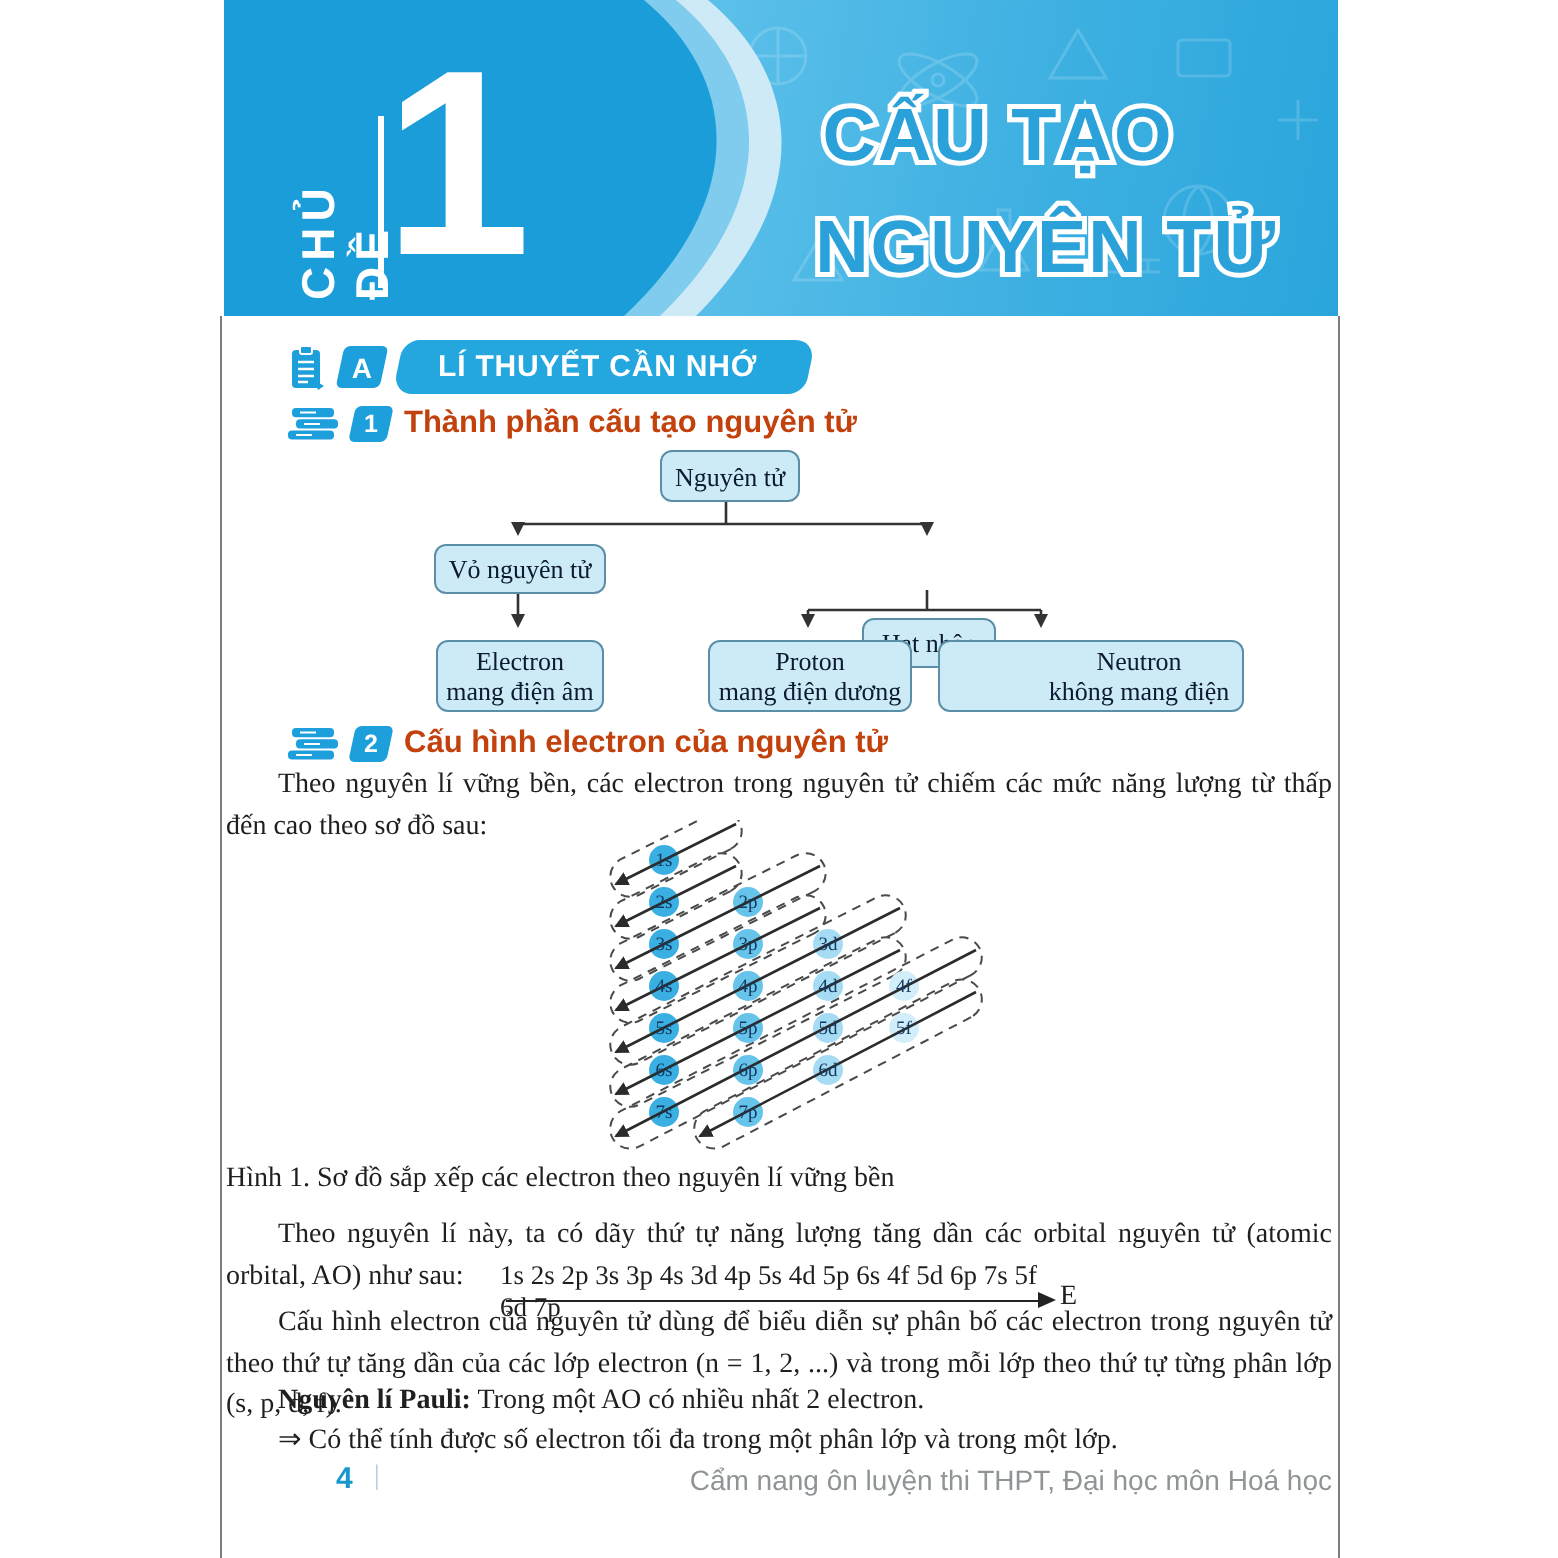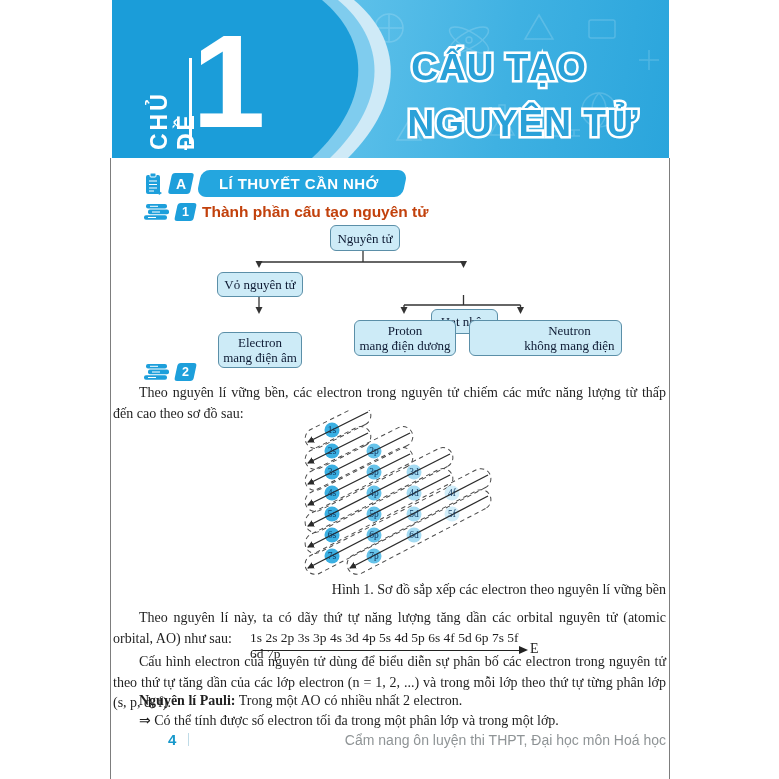--- a/index.html
+++ b/index.html
@@ -43,21 +43,21 @@
   .tbox{position:absolute;background:#cdebf7;border:1px solid #5b8fa8;border-radius:6px;
         display:flex;flex-direction:column;align-items:center;justify-content:center;
         font-size:13px;line-height:15px;text-align:center;color:#0d1a33;}
   .tree-svg{position:absolute;left:110px;top:220px;}
   .tree-svg line,.tree-svg path.c{stroke:#333;stroke-width:1.3px;fill:none;}
 
   
   .para{position:absolute;left:113px;width:553px;font-size:14px;line-height:20.5px;
         text-align:justify;}
   .indent{text-indent:26px;}
-  .caption{position:absolute;left:113px;width:553px;text-align:right;font-size:14px;}
+  .caption{position:absolute;left:113px;width:553px;text-align:left;font-size:14px;}
   .seq{position:absolute;left:250px;top:630px;width:272px;text-align:left;font-size:13.5px;}
   .axis-line{position:absolute;left:253px;top:650px;width:266px;height:0;border-top:1.4px solid #222;}
   .axis-line::after{content:'';position:absolute;right:-9px;top:-5px;
         border-left:9px solid #222;border-top:4.5px solid transparent;border-bottom:4.5px solid transparent;}
   .axis-label{position:absolute;left:530px;top:641px;font-size:14px;}
 
   
   .aufbau{position:absolute;left:300px;top:410px;}
   .loop{fill:none;stroke:#4a4a4a;stroke-width:1px;stroke-dasharray:4.5 3.5;}
   .farrow{stroke:#2b2b2b;stroke-width:1.3px;}
@@ -154,21 +154,21 @@
   </svg>
   <div class="tbox" style="left:330px;top:225px;width:68px;height:24px;">
     <div>Nguyên tử</div>
   </div>
   <div class="tbox" style="left:217px;top:272px;width:84px;height:23px;">
     <div>Vỏ nguyên tử</div>
   </div>
   <div class="tbox" style="left:431px;top:272px;width:65px;height:23px;margin-top:37px;">
     <div>Hạt nhân</div>
   </div>
-  <div class="tbox" style="left:218px;top:320px;width:82px;height:34px;margin-top:12px;">
+  <div class="tbox" style="left:218px;top:320px;width:82px;height:34px;">
     <div>Electron</div>
     <div>mang điện âm</div>
   </div>
   <div class="tbox" style="left:354px;top:320px;width:100px;height:34px;">
     <div>Proton</div>
     <div>mang điện dương</div>
   </div>
   <div class="tbox" style="left:469px;top:320px;width:103px;height:34px;padding-left:48px;">
     <div>Neutron</div>
     <div>không mang điện</div>
@@ -177,20 +177,21 @@
   <div class="sec-row" style="left:144px;top:363px;">
     <svg width="25" height="18">
       <rect x="2" y="1" width="21" height="4.6" rx="2" fill="#1d9fdb"></rect>
       <rect x="4" y="6.6" width="21" height="4.6" rx="2" fill="#1d9fdb"></rect>
       <rect x="0" y="12.2" width="23" height="4.6" rx="2" fill="#1d9fdb"></rect>
       <path d="M6 3.3 h8 M8 9 h8 M4 14.5 h8" stroke="#fff" stroke-width="1"></path>
     </svg>
     <div class="badge small">
         <span>2</span>
       </div>
+    <div class="sub-title">Cấu hình electron của nguyên tử</div>
   </div>
 
   <div class="para indent" style="top:383px;">Theo nguyên lí vững bền, các electron trong nguyên tử chiếm các mức năng lượng từ thấp đến cao theo sơ đồ sau:</div>
 
   <svg id="aufbau-svg" class="aufbau" width="205" height="172">
     <defs>
       <marker id="fah" markerUnits="userSpaceOnUse" markerWidth="8" markerHeight="8" refX="6" refY="3.5" orient="auto">
         <path d="M0,0 L7,3.5 L0,7 Z" fill="#2b2b2b"></path>
       </marker>
     </defs>

